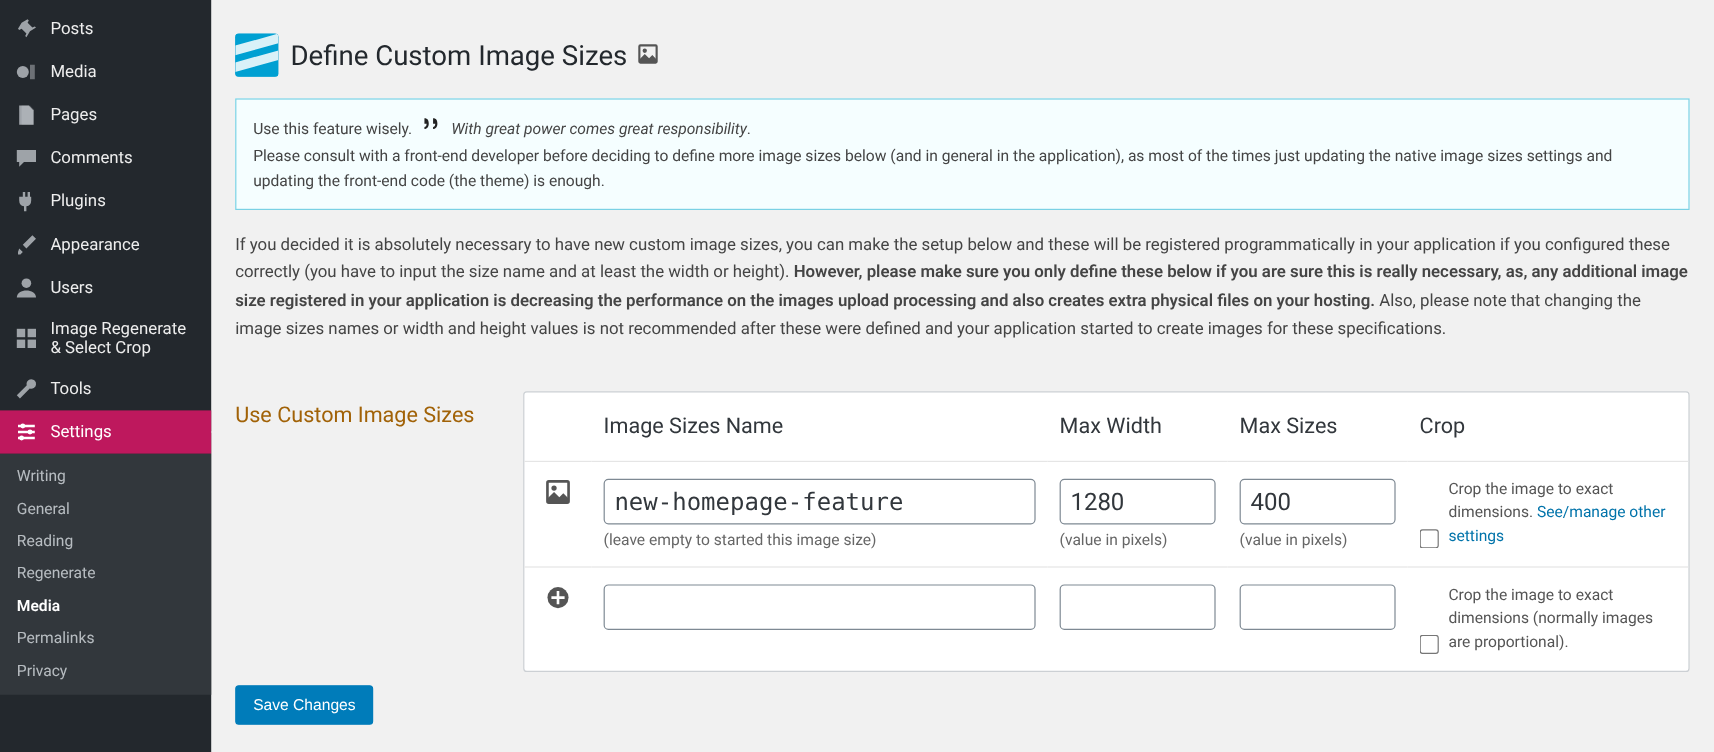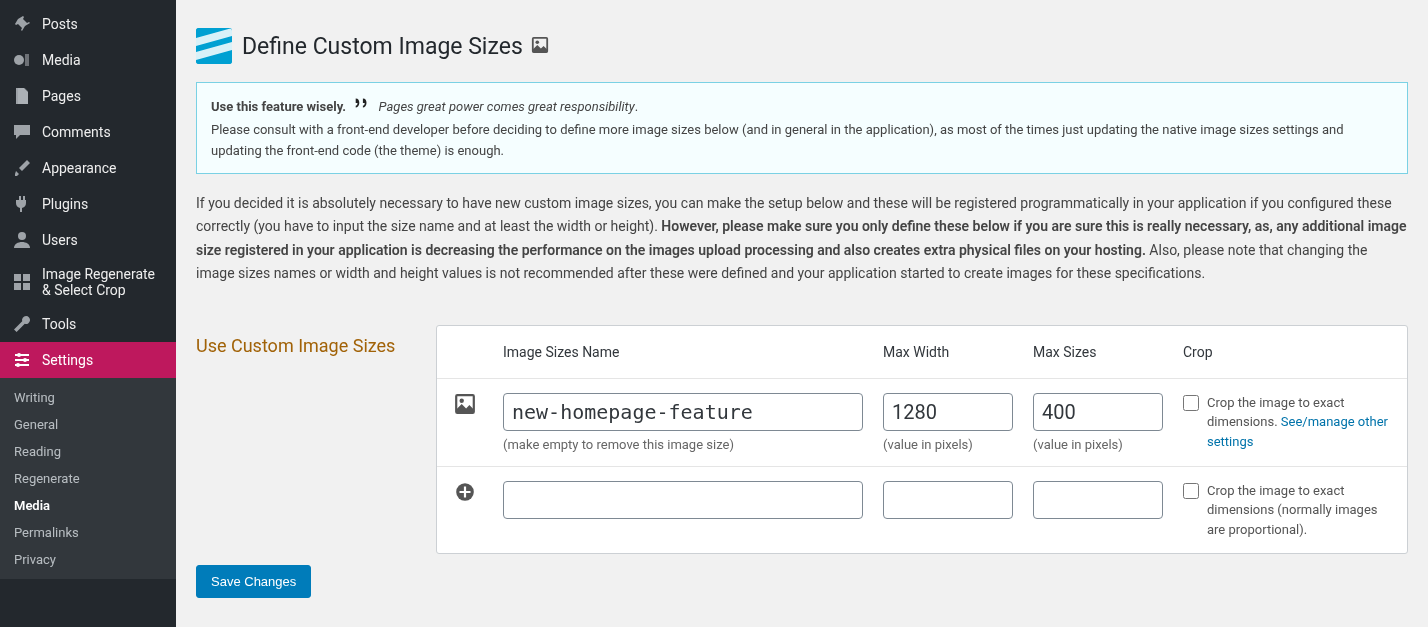--- a/index.html
+++ b/index.html
@@ -12,38 +12,38 @@
   .menu-icon{width:20px;height:20px;display:flex;align-items:center;justify-content:center;color:rgba(240,245,250,.6);flex-shrink:0}
   .menu-item.active .menu-icon{color:#fff}
   .submenu{background:#32373c;padding:6px 0}
   .sub-item{padding:6px 12px 6px 14px;color:rgba(240,245,250,.7);font-size:13px;cursor:pointer}
   .sub-item.current{color:#fff;font-weight:600}
   .main{flex:1;padding:28px 20px 30px 20px;overflow:auto}
   .page-title{display:flex;align-items:center;gap:10px;margin-bottom:18px}
   .page-title .logo{width:36px;height:36px;background:#00a0d2;border-radius:3px;display:flex;align-items:center;justify-content:center;position:relative;overflow:hidden}
   .page-title h1{font-size:23px;font-weight:400;color:#23282d;display:flex;align-items:center;gap:8px}
   .info-box{border:1px solid #7ad1e4;background:#f5feff;padding:12px 14px;margin-bottom:18px;color:#444;line-height:1.6}
-  .info-box strong{font-weight:700}
+  .info-box strong{font-weight:400}
   .info-box .quote-icon{display:inline-block;margin:0 4px;vertical-align:middle}
   .info-box em{font-style:italic}
   .intro-text{color:#444;line-height:1.65;margin-bottom:40px;font-size:14px}
   .intro-text strong{font-weight:600}
   .form-row{display:flex;align-items:flex-start;gap:20px}
   .form-label{width:220px;font-size:18px;color:#a16207;padding-top:10px;flex-shrink:0}
   .table-wrap{flex:1;border:1px solid #ccd0d4;background:#fff;border-radius:3px}
   table{width:100%;border-collapse:collapse}
-  th{font-weight:400;text-align:left;color:#32373c;padding:18px 10px;font-size:14px}
+  th{font-weight:400;text-align:left;color:#32373c;padding:18px 10px;font-size:18px}
   th:first-child,td:first-child{width:56px;text-align:center}
   td{padding:14px 10px;border-top:1px solid #e5e5e5;vertical-align:top;font-size:13px;color:#555}
   .col-name{width:380px}
   .col-w,.col-h{width:150px}
   input[type=text]{width:100%;padding:6px 8px;border:1px solid #7e8993;border-radius:4px;font-size:20px;font-family:inherit;background:#fff;color:#32373c}
   .col-name input{font-family:Menlo,Consolas,monospace}
   .hint{color:#666;font-size:13px;margin-top:6px}
-  .crop-cell{display:flex;align-items:flex-start;gap:8px;line-height:1.5}
+  .crop-cell{display:flex;align-items:flex-end;gap:8px;line-height:1.5}
   .crop-cell input[type=checkbox]{margin-top:2px;width:16px;height:16px;flex-shrink:0}
   .crop-cell a{color:#0073aa;text-decoration:none}
   .save-btn{margin-top:11px;background:#007cba;color:#fff;border:1px solid #007cba;border-radius:3px;padding:8px 14px;font-size:13px;cursor:pointer}
   .row-icon svg{width:22px;height:22px;fill:#555}
 </style>
 </head>
 <body>
 
 <div class="app">
   <nav class="sidebar">
@@ -78,32 +78,32 @@
       <span class="menu-icon">
           <svg viewBox="0 0 20 20" width="20" height="20" fill="currentColor">
             <path d="M2 3h16v10H8l-4 4v-4H2z"></path>
           </svg>
         </span>
       <span>Comments</span>
     </div>
     <div class="menu-item">
       <span class="menu-icon">
           <svg viewBox="0 0 20 20" width="20" height="20" fill="currentColor">
+            <path d="M7 2h2v4h2V2h2v4h1v3a5 5 0 01-4 4.9V18H8v-4.1A5 5 0 014 9V6h3z"></path>
+          </svg>
+        </span>
+      <span>Plugins</span>
+    </div>
+    <div class="menu-item">
+      <span class="menu-icon">
+          <svg viewBox="0 0 20 20" width="20" height="20" fill="currentColor">
             <path d="M15 2l3 3-8 8-3-3zM4 13l3 3-2 2H3v-2z"></path>
           </svg>
         </span>
       <span>Appearance</span>
-    </div>
-    <div class="menu-item">
-      <span class="menu-icon">
-          <svg viewBox="0 0 20 20" width="20" height="20" fill="currentColor">
-            <path d="M7 2h2v4h2V2h2v4h1v3a5 5 0 01-4 4.9V18H8v-4.1A5 5 0 014 9V6h3z"></path>
-          </svg>
-        </span>
-      <span>Plugins</span>
     </div>
     <div class="menu-item">
       <span class="menu-icon">
           <svg viewBox="0 0 20 20" width="20" height="20" fill="currentColor">
             <circle cx="10" cy="6" r="4"></circle>
             <path d="M2 18c0-4 4-6 8-6s8 2 8 6z"></path>
           </svg>
         </span>
       <span>Users</span>
     </div>
@@ -164,21 +164,21 @@
               <path d="M2 15l5-5 4 4 3-3 4 4v3H2z"></path>
             </svg></span>
       </h1>
     </div>
 
     <div class="info-box">
       <strong>Use this feature wisely.</strong>
       <span class="quote-icon"><svg viewBox="0 0 20 20" width="18" height="18" fill="#222">
             <path d="M3 4c3 0 4 2 4 5 0 3-2 5-4 5v-2c1 0 2-1 2-3H3zM11 4c3 0 4 2 4 5 0 3-2 5-4 5v-2c1 0 2-1 2-3h-2z"></path>
           </svg></span>
-      <em><span>Pages great power comes great responsibility</span></em>.<br>
+      <em><span>With great power comes great responsibility</span></em>.<br>
       <span>Please consult with a front-end developer before deciding to define more image sizes below (and in general in the application), as most of the times just updating the native image sizes settings and updating the front-end code (the theme) is enough.</span>
     </div>
 
     <p class="intro-text">
       <span>If you decided it is absolutely necessary to have new custom image sizes, you can make the setup below and these will be registered programmatically in your application if you configured these correctly (you have to input the size name and at least the width or height). </span><strong>However, please make sure you only define these below if you are sure this is really necessary, as, any additional image size registered in your application is decreasing the performance on the images upload processing and also creates extra physical files on your hosting.</strong><span> Also, please note that changing the image sizes names or width and height values is not recommended after these were defined and your application started to create images for these specifications.</span>
     </p>
 
     <div class="form-row">
       <div class="form-label">Use Custom Image Sizes</div>
       <div class="table-wrap">
@@ -194,21 +194,21 @@
           </thead>
           <tbody>
             <tr>
               <td class="row-icon"><svg viewBox="0 0 20 20">
                     <rect x="2" y="2" width="16" height="16" rx="1" fill="none" stroke="#555" stroke-width="2"></rect>
                     <circle cx="7" cy="7" r="2"></circle>
                     <path d="M2 15l5-5 4 4 3-3 4 4v3H2z"></path>
                   </svg></td>
               <td class="col-name">
                 <input type="text" value="new-homepage-feature" style="">
-                <div class="hint">(make empty to remove this image size)</div>
+                <div class="hint">(leave empty to started this image size)</div>
               </td>
               <td class="col-w">
                 <input type="text" value="1280" style="">
                 <div class="hint">(value in pixels)</div>
               </td>
               <td class="col-h">
                 <input type="text" value="400" style="">
                 <div class="hint">(value in pixels)</div>
               </td>
               <td>

